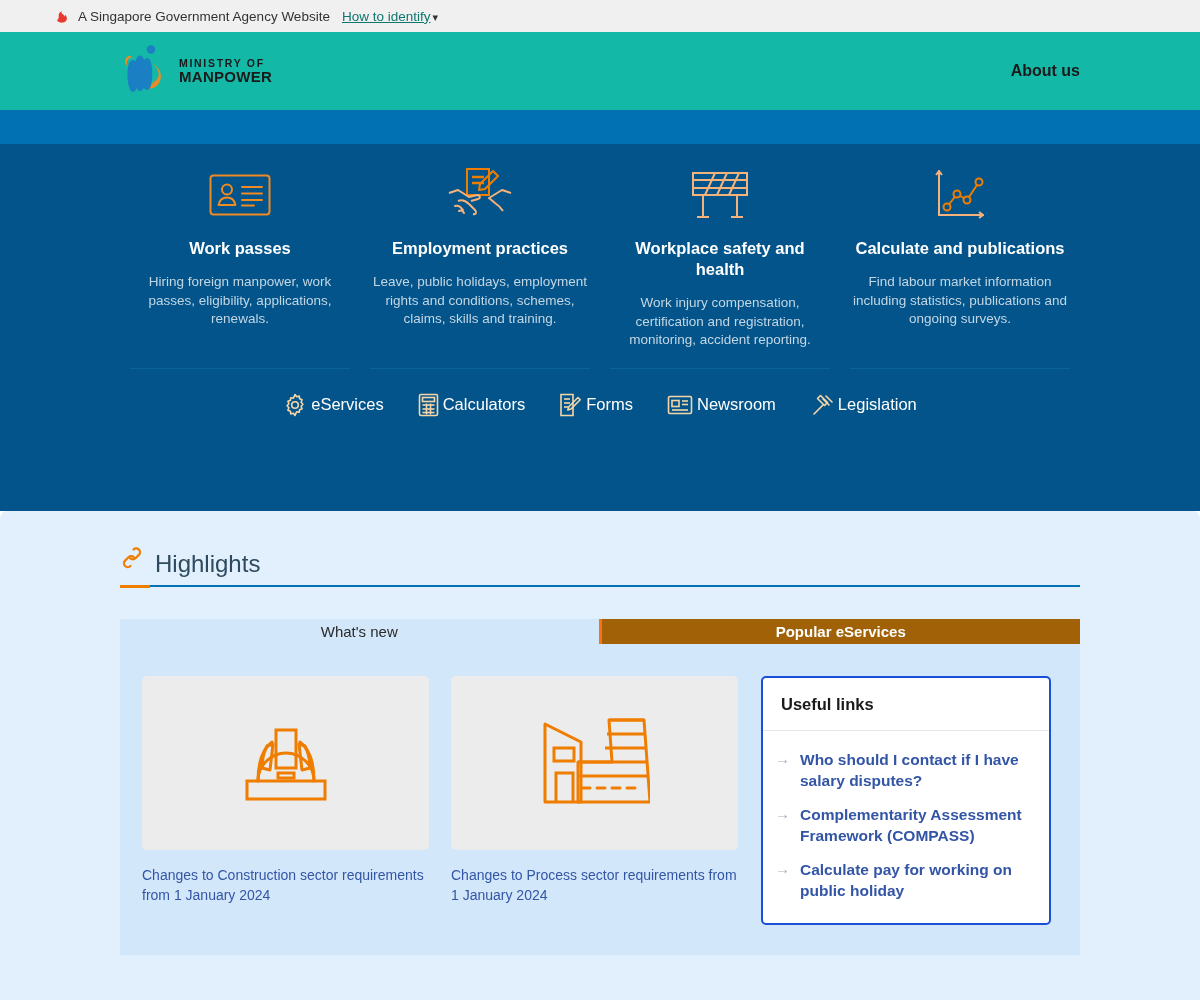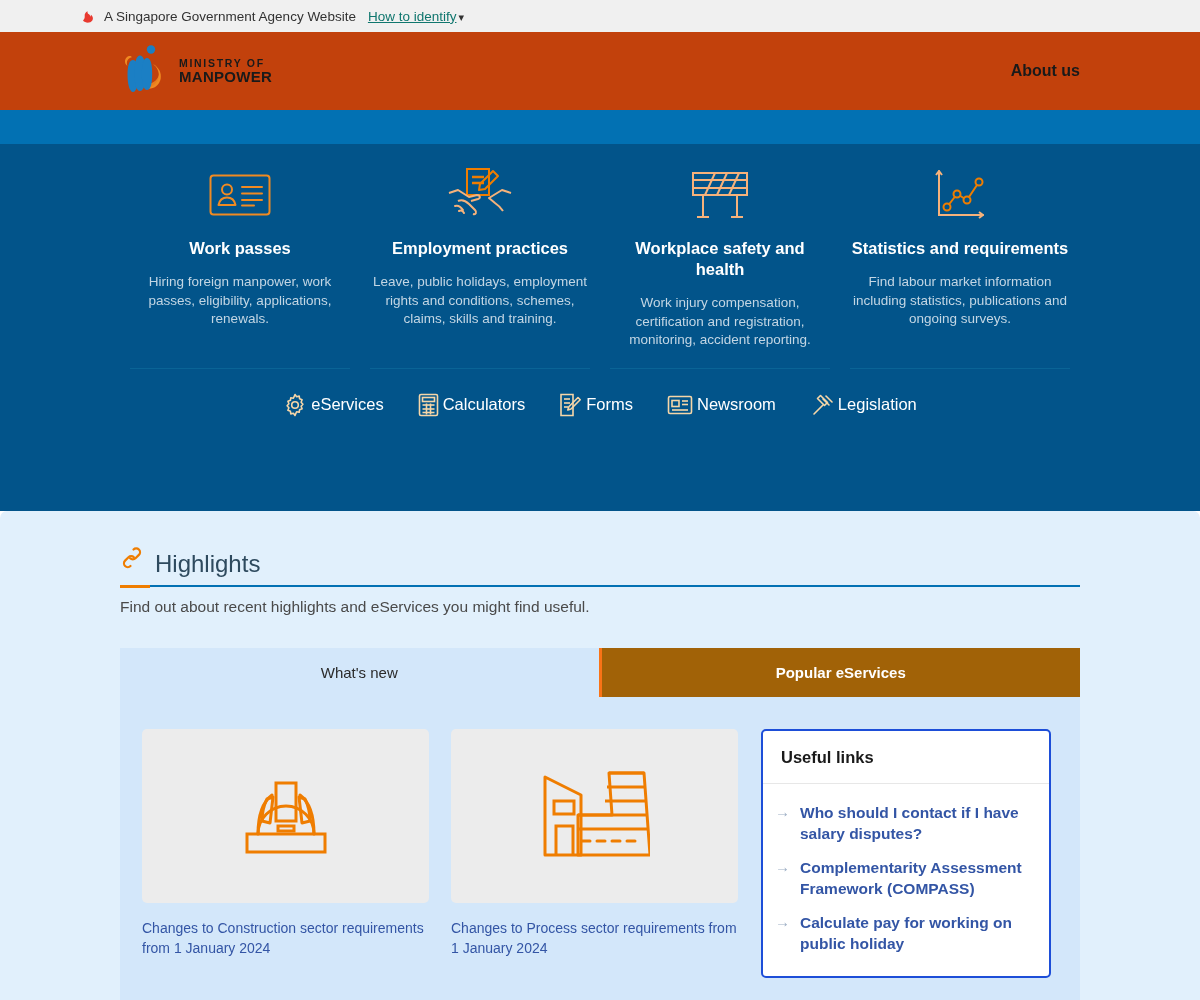--- a/index.html
+++ b/index.html
@@ -10,21 +10,21 @@
     background: #ffffff;
     overflow: hidden;
   }
 
   
   .gov-banner {
     height: 32px;
     background: #f0f0f0;
     display: flex;
     align-items: center;
-    padding-left: 80px;
+    padding-left: 54px;
     font-size: 13.5px;
     color: #323232;
   }
   .gov-banner .flag-icon { margin-right: 8px; display: flex; align-items: center; }
   .gov-banner .how-to {
     margin-left: 12px;
     color: #0f766e;
     text-decoration: underline;
     cursor: pointer;
   }
@@ -32,21 +32,21 @@
     display: inline-block;
     margin-left: 2px;
     font-size: 11px;
     position: relative;
     top: 1px;
   }
 
   
   .masthead {
     height: 78px;
-    background: #c2410c;
+    background: #14b8a6;
     display: flex;
     align-items: center;
     justify-content: space-between;
     padding: 0 120px;
   }
   .logo-wrap { display: flex; align-items: center; gap: 9px; }
   .logo-text { line-height: 1.05; }
   .logo-text .l1 {
     font-size: 10.5px;
     letter-spacing: 1.7px;
@@ -167,21 +167,21 @@
 
   .tab-panel {
     margin-top: 32px;
     background: #d3e7fa;
     padding-bottom: 30px;
   }
   .tabs { display: flex; }
   .tab {
     flex: 1;
     text-align: center;
-    padding: 16px 0;
+    padding: 4px 0;
     font-size: 15px;
     cursor: pointer;
   }
   .tab.inactive { color: #2b2b2b; font-weight: 400; }
   .tab.active {
     background: #a16207;
     color: #ffffff;
     font-weight: 700;
     border-left: 3px solid #f97316;
   }
@@ -343,21 +343,21 @@
         <svg width="62" height="56" viewBox="0 0 62 56" fill="none" stroke="#f6b27b" stroke-width="2">
           <path d="M10 4v44h44" stroke-linecap="round"></path>
           <path d="M7 8l3-4 3 4M50 45l4 3-4 3" stroke-linejoin="round" fill="none"></path>
           <polyline points="18,40 28,27 38,33 50,15" stroke="#ef7d00" stroke-linejoin="round"></polyline>
           <circle cx="18" cy="40" r="3.5" fill="#02548a" stroke="#ef7d00"></circle>
           <circle cx="28" cy="27" r="3.5" fill="#02548a" stroke="#ef7d00"></circle>
           <circle cx="38" cy="33" r="3.5" fill="#02548a" stroke="#ef7d00"></circle>
           <circle cx="50" cy="15" r="3.5" fill="#02548a" stroke="#ef7d00"></circle>
         </svg>
       </div>
-      <div class="hero-title">Statistics and requirements</div>
+      <div class="hero-title">Calculate and publications</div>
       <div class="hero-desc">Find labour market information including statistics, publications and ongoing surveys.</div>
     </div>
 
   </div>
 
   <div class="hero-divider-row">
     <div class="seg">
         <i></i>
       </div>
     <div class="seg">
@@ -448,21 +448,20 @@
           <path d="M13.5 4.5a3.8 3.8 0 015.4 5.4l-3.4 3.4a3.8 3.8 0 01-5.4 0" stroke-linecap="round"></path>
           <path d="M10.5 21a3.8 3.8 0 01-5.4-5.4l3.4-3.4a3.8 3.8 0 015.4 0" stroke-linecap="round"></path>
         </svg>
       </span>
       <span class="hl-title">Highlights</span>
     </div>
     <div class="hl-rule">
       <span class="orange"></span>
         <span class="blue"></span>
     </div>
-    <div class="hl-sub">Find out about recent highlights and eServices you might find useful.</div>
 
     <div class="tab-panel">
 
       <div class="tabs">
         <div class="tab inactive">What's new</div>
         <div class="tab active">Popular eServices</div>
       </div>
 
       <div class="cards">
 

